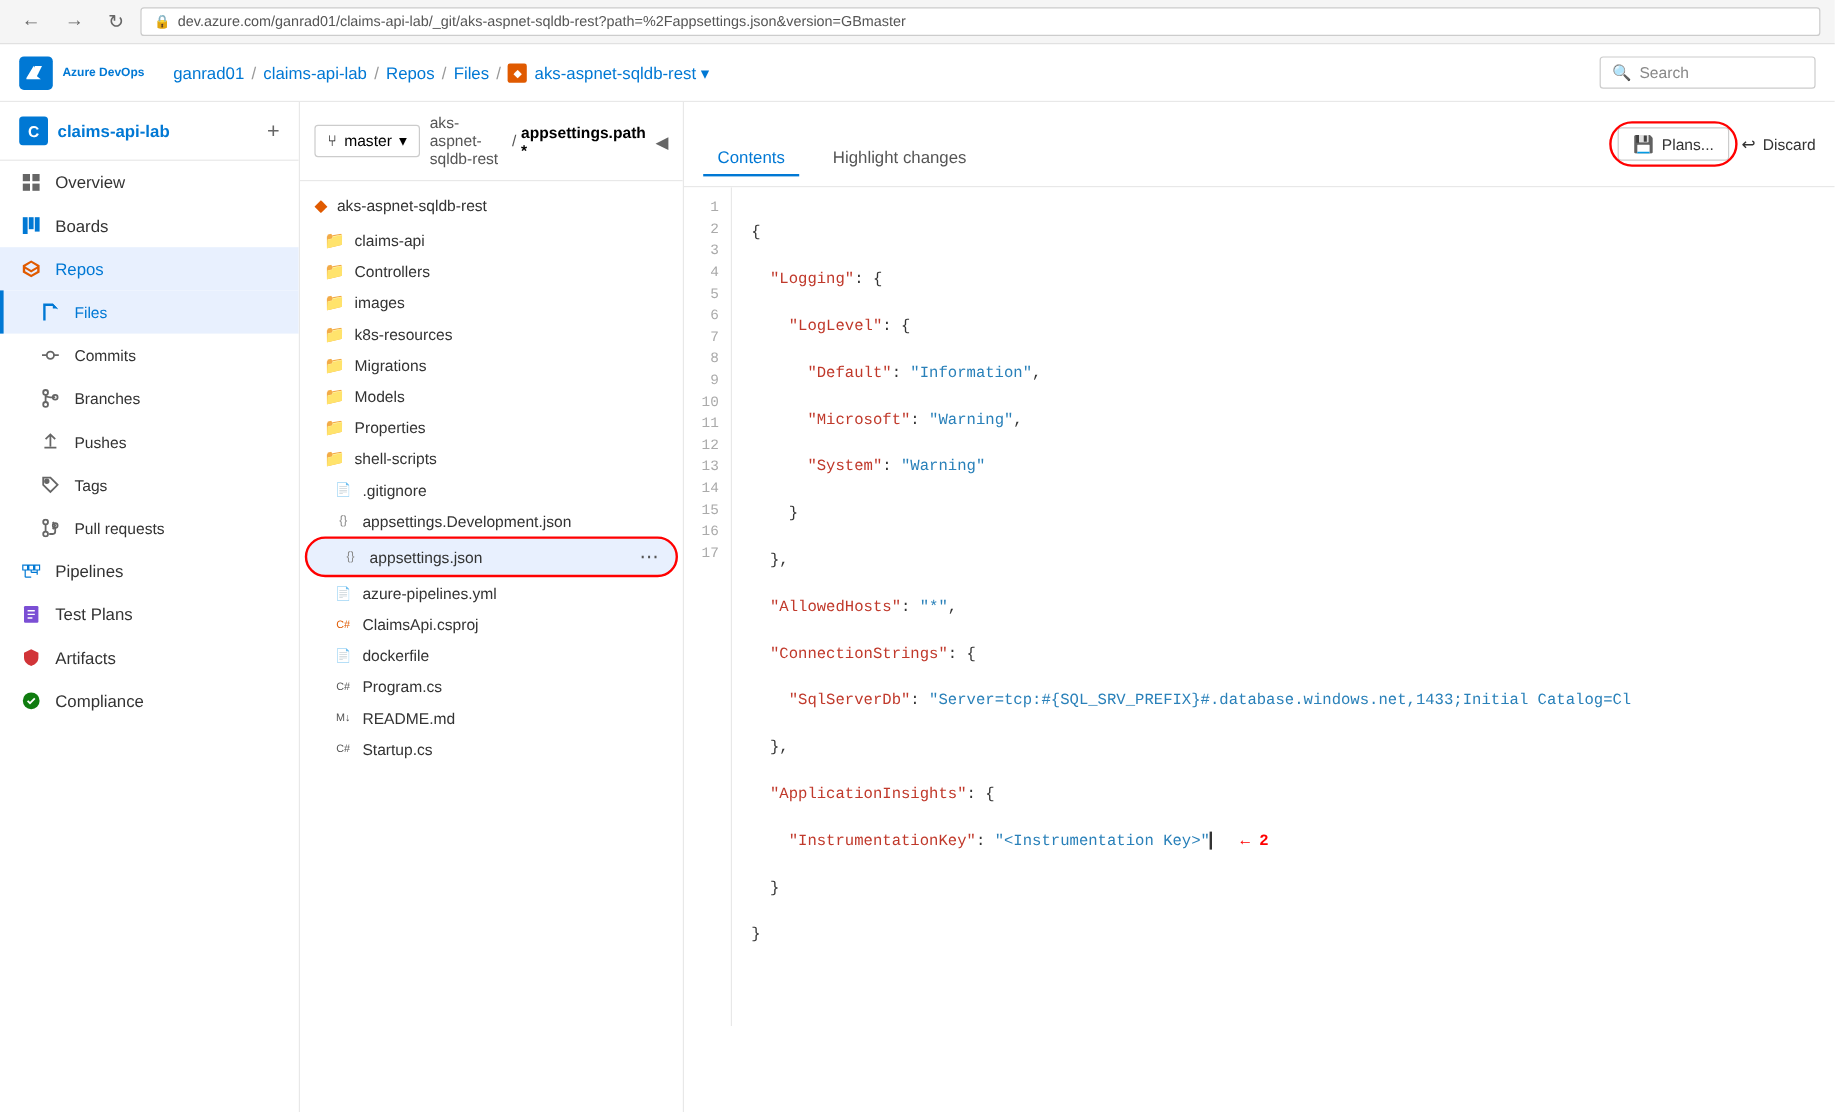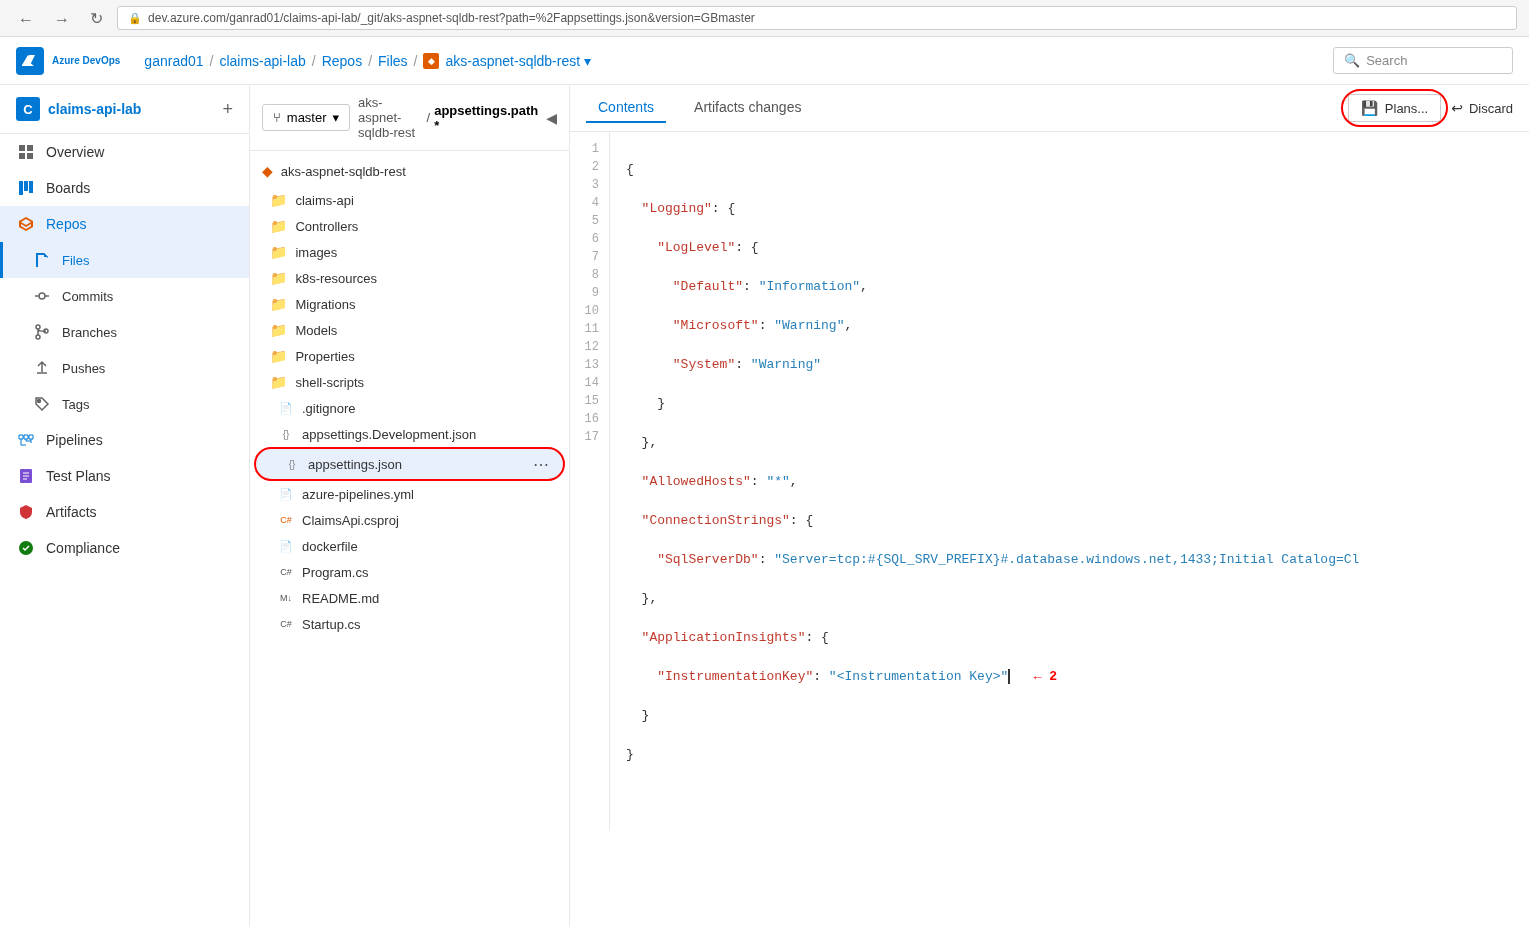--- a/index.html
+++ b/index.html
@@ -53,21 +53,21 @@
     .folder-icon { color: #e8c060; font-size: 14px; }
 
     .file-item { padding: 5px 12px 5px 28px; display: flex; align-items: center; gap: 8px; cursor: pointer; font-size: 13px; color: #333; position: relative; }
     .file-item.selected { background: #e8f0fe; }
     .file-icon { width: 16px; height: 16px; display: flex; align-items: center; justify-content: center; font-size: 11px; color: #555; }
     .file-more-btn { margin-left: auto; display: flex; align-items: center; justify-content: center; width: 20px; height: 20px; border-radius: 3px; cursor: pointer; color: #555; font-size: 16px; }
 
     
     .code-editor { flex: 1; display: flex; flex-direction: column; overflow: hidden; }
     .editor-toolbar { padding: 8px 16px; border-bottom: 1px solid #e8e8e8; display: flex; align-items: center; gap: 16px; }
-    .editor-tab { padding: 6px 12px; cursor: pointer; font-size: 14px; color: #555; border-bottom: 2px solid transparent; }
+    .editor-tab { padding: 6px 12px; cursor: pointer; font-size: 14px; color: #555; border-bottom: 2px solid transparent; margin-top: 24px; }
     .editor-tab.active { color: #0078d4; border-bottom: 2px solid #0078d4; font-weight: 500; }
     .toolbar-actions { margin-left: auto; display: flex; align-items: center; gap: 10px; }
     .commit-btn { border: 1px solid #ccc; border-radius: 3px; padding: 5px 12px; background: #fff; cursor: pointer; display: flex; align-items: center; gap: 6px; font-size: 13px; color: #333; position: relative; }
     .discard-btn { background: none; border: none; cursor: pointer; display: flex; align-items: center; gap: 6px; font-size: 13px; color: #333; }
 
     .code-content { flex: 1; overflow-y: auto; overflow-x: hidden; font-family: 'Consolas', 'Courier New', monospace; font-size: 13px; line-height: 1.5; }
     .code-lines { display: flex; }
     .line-numbers { padding: 8px 0; background: #fff; color: #aaa; text-align: right; user-select: none; min-width: 40px; border-right: 1px solid #e8e8e8; }
     .line-number { padding: 0 10px 0 0; display: block; font-size: 12px; line-height: 1.5; }
     .code-text { padding: 8px 16px; flex: 1; white-space: pre; overflow-x: auto; }
@@ -229,20 +229,32 @@
     <div class="nav-item sub-item">
       <div class="nav-icon">
         <svg viewBox="0 0 16 16" fill="none" stroke="#666" stroke-width="1.5">
             <path d="M2 2h6l6 6-6 6-6-6V2z"></path>
             <circle cx="5" cy="5" r="1.5" fill="#666"></circle>
           </svg>
       </div>
       <span>Tags</span>
     </div>
 
+    <div class="nav-item sub-item">
+      <div class="nav-icon">
+        <svg viewBox="0 0 16 16" fill="none" stroke="#666" stroke-width="1.5">
+            <circle cx="4" cy="3" r="2"></circle>
+            <circle cx="4" cy="13" r="2"></circle>
+            <circle cx="12" cy="6" r="2"></circle>
+            <path d="M4 5v6M12 8v3a2 2 0 01-2 2H7"></path>
+            <path d="M10 3l2 3-2 3"></path>
+          </svg>
+      </div>
+      <span>Pull requests</span>
+    </div>
 
     <div class="nav-item">
       <div class="nav-icon">
         <svg viewBox="0 0 16 16" fill="#0078d4">
             <path d="M1 3h4v4H1zm5 0h4v4H6zm5 0h4v4h-4zM3 7v6M8 7v2M13 7v4M8 9h5M8 13H3" stroke="#0078d4" stroke-width="1" fill="none"></path>
           </svg>
       </div>
       <span>Pipelines</span>
     </div>
 
@@ -371,21 +383,21 @@
         <span>Startup.cs</span>
       </div>
     </div>
   </div>
 
   <div class="code-editor">
 
     <div class="editor-toolbar" style="position:relative;">
 
       <div class="editor-tab active">Contents</div>
-      <div class="editor-tab">Artifacts changes</div>
+      <div class="editor-tab">Highlight changes</div>
 
       <div class="toolbar-actions">
         <button class="commit-btn commit-circle-annotation">
           <span style="font-size:14px;">💾</span>
           <span>Plans...</span>
         </button>
         <button class="discard-btn">
           <span style="font-size:14px;">↩</span>
           <span>Discard</span>
         </button>

